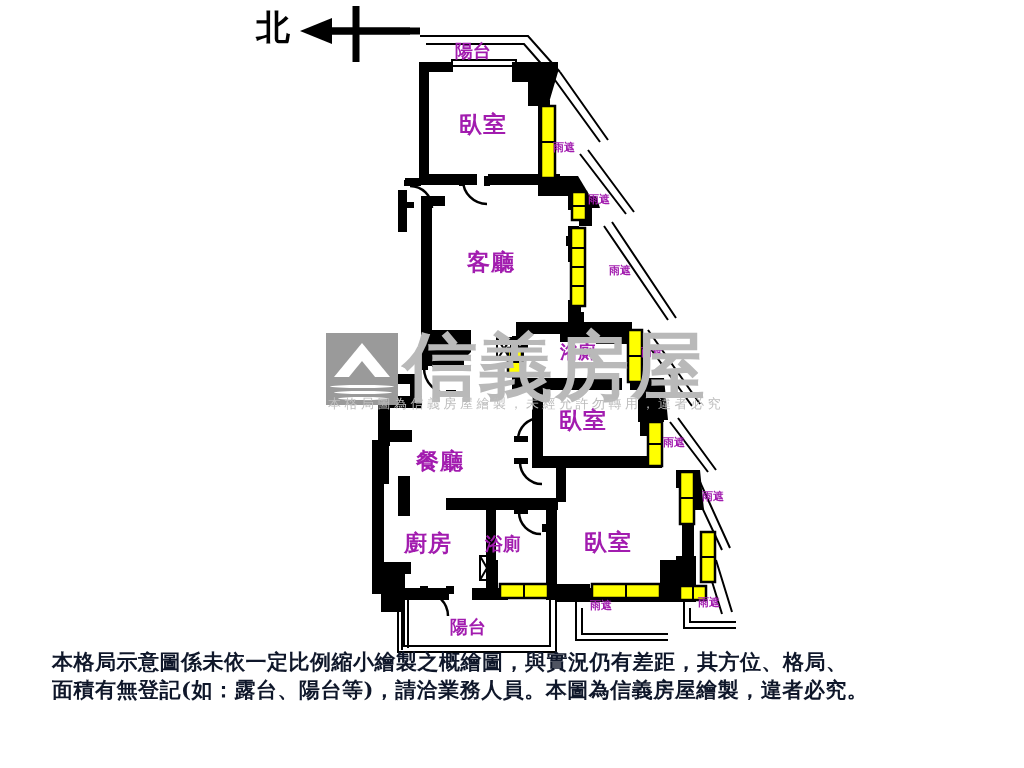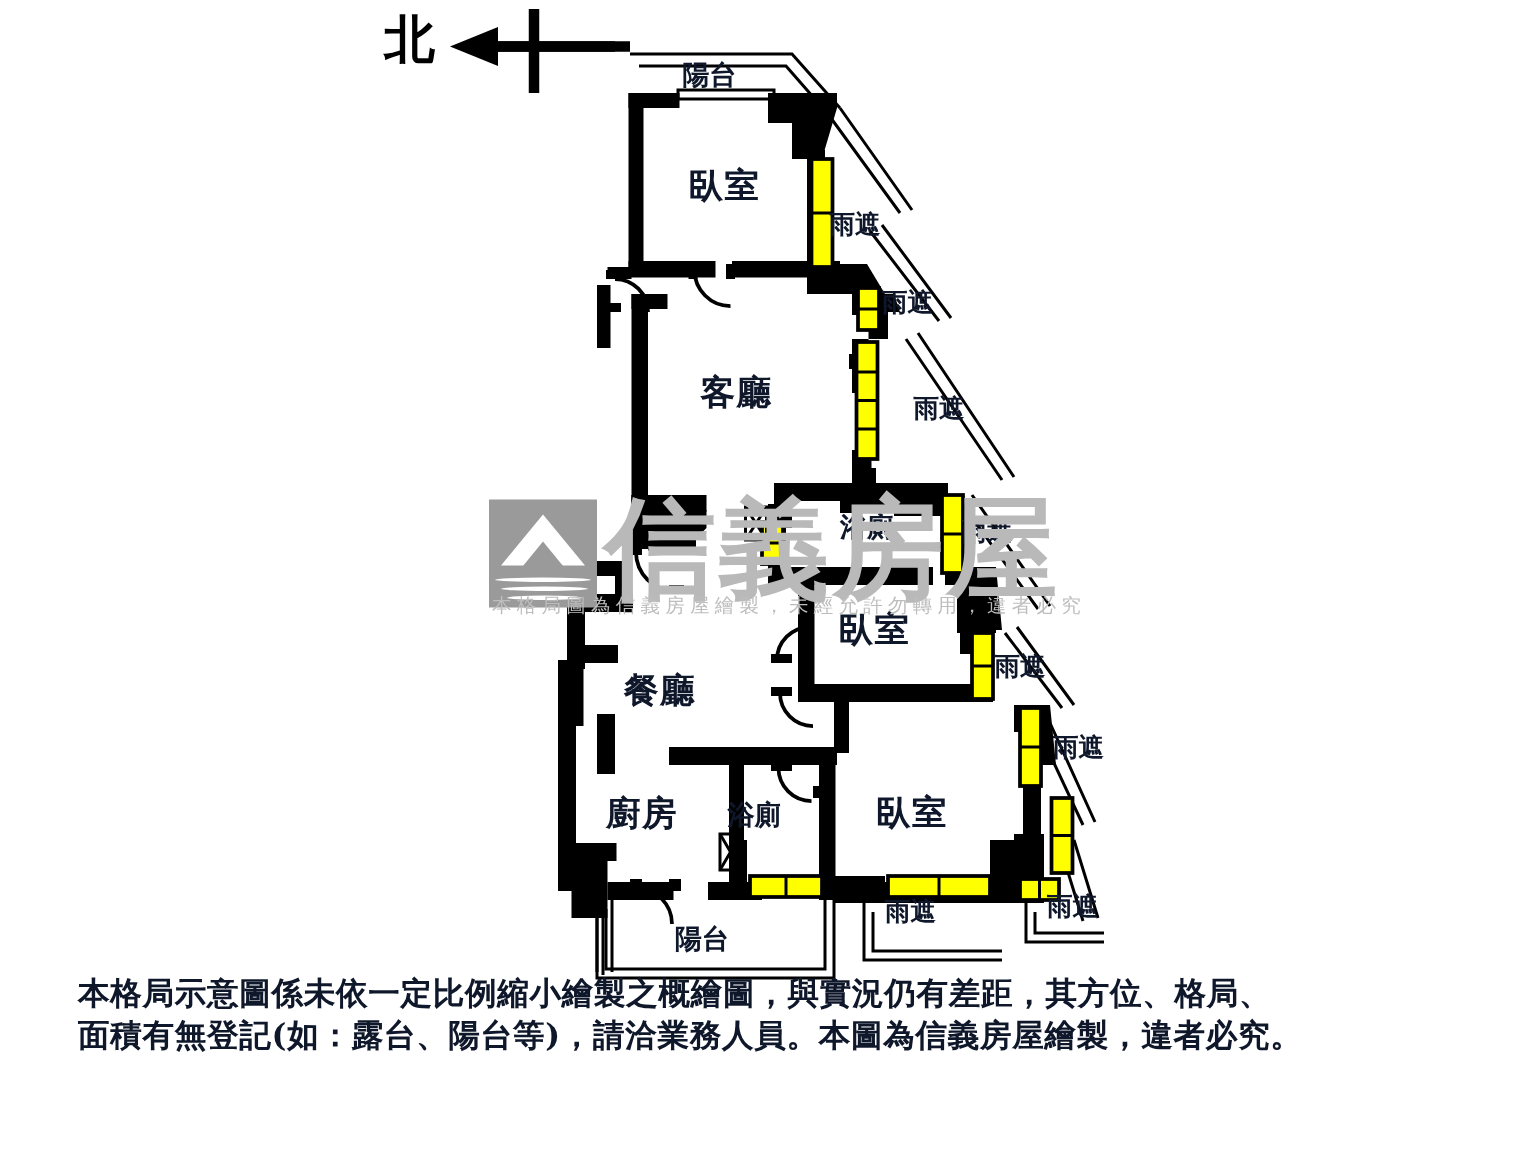--- a/index.html
+++ b/index.html
@@ -30,31 +30,31 @@
     color: #000;
     line-height: 1;
     letter-spacing: 0;
   }
 
   
   .room-label {
     position: absolute;
     font-size: 23px;
     font-weight: 700;
-    color: #0f172a;
+    color: #a21caf;
     white-space: nowrap;
     line-height: 1;
     letter-spacing: 1px;
   }
   .room-label.small {
     font-size: 18px;
     letter-spacing: 0px;
   }
   .room-label.awn {
-    font-size: 17px;
+    font-size: 11px;
     font-weight: 700;
     letter-spacing: 0px;
   }
 
   
   #watermark {
     position: absolute;
     left: 326px;
     top: 333px;
     width: 372px;

